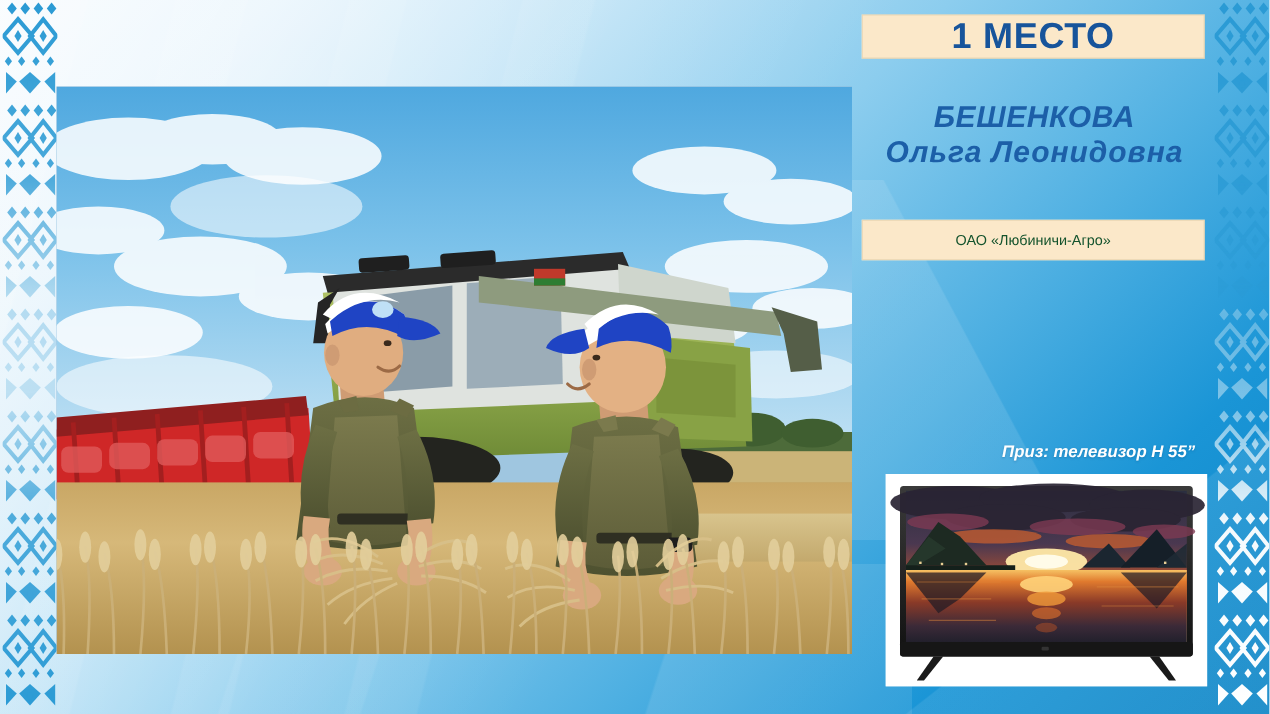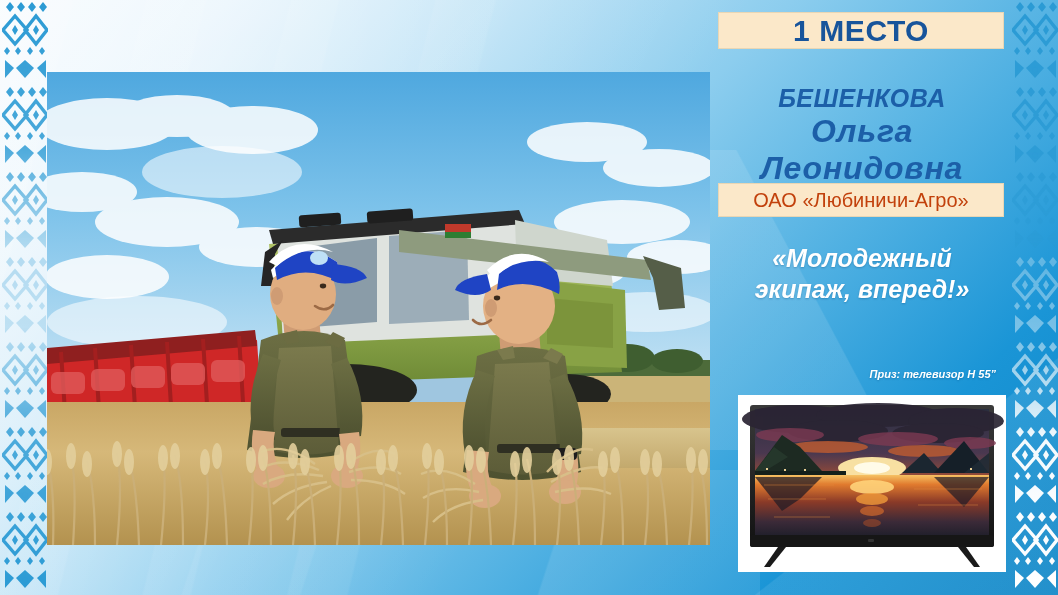--- a/index.html
+++ b/index.html
@@ -45,38 +45,38 @@
     position:absolute;background:#fbe8c9;
     display:flex;align-items:center;justify-content:center;
     box-shadow:0 0 0 1px rgba(200,180,140,.35) inset;
   }
   #place-banner{left:718px;top:12px;width:286px;height:37px;}
   #place-banner .txt{
     color:#17549b;font-weight:bold;font-size:30px;letter-spacing:.6px;
     font-family:"Liberation Sans",sans-serif;
   }
   #org-banner{left:718px;top:183px;width:286px;height:34px;}
-  #org-banner .txt{color:#c2410c;font-size:20px;}
+  #org-banner .txt{color:#14532d;font-size:12px;}
 
   #name-block{
     position:absolute;left:712px;top:84px;width:300px;text-align:center;
     color:#1c5fa8;font-style:italic;font-weight:bold;line-height:1.16;
   }
   #name-surname{font-size:25px;letter-spacing:.5px;}
-  #name-given{font-size:32px;letter-spacing:.8px;}
+  #name-given{font-size:25px;letter-spacing:.8px;}
 
   #slogan{
     position:absolute;left:712px;top:243px;width:300px;text-align:center;
     color:#ffffff;font-style:italic;font-weight:bold;font-size:25px;line-height:1.22;
     text-shadow:0 1px 2px rgba(0,60,110,.30);
   }
 
   #prize-label{
     position:absolute;left:700px;top:368px;width:310px;text-align:right;
-    color:#ffffff;font-style:italic;font-weight:bold;font-size:11px;
+    color:#ffffff;font-style:italic;font-weight:bold;font-size:14px;
     padding-right:14px;box-sizing:border-box;
     text-shadow:0 1px 2px rgba(0,60,110,.30);
   }
 
   
   #tv-photo{
     position:absolute;left:738px;top:395px;width:268px;height:177px;
     background:#ffffff;overflow:hidden;
   }
   #tv-photo svg{display:block;width:268px;height:177px;}
@@ -463,24 +463,20 @@
 
   <div id="name-block">
     <div id="name-surname">БЕШЕНКОВА</div>
     <div id="name-given">Ольга  Леонидовна</div>
   </div>
 
   <div class="cream-banner" id="org-banner">
     <span class="txt">ОАО «Любиничи-Агро»</span>
   </div>
 
-  <div id="slogan">
-    <div>«Молодежный</div>
-    <div>экипаж, вперед!»</div>
-  </div>
 
   <div id="prize-label">Приз: телевизор H 55”</div>
 
   <div id="tv-photo">
     <svg viewBox="0 0 268 177" preserveAspectRatio="none">
       <defs>
         <linearGradient id="tvSky" x1="0" y1="0" x2="0" y2="1">
           <stop offset="0" stop-color="#2b2f40"></stop>
           <stop offset="0.35" stop-color="#4a3850"></stop>
           <stop offset="0.62" stop-color="#b9532c"></stop>

